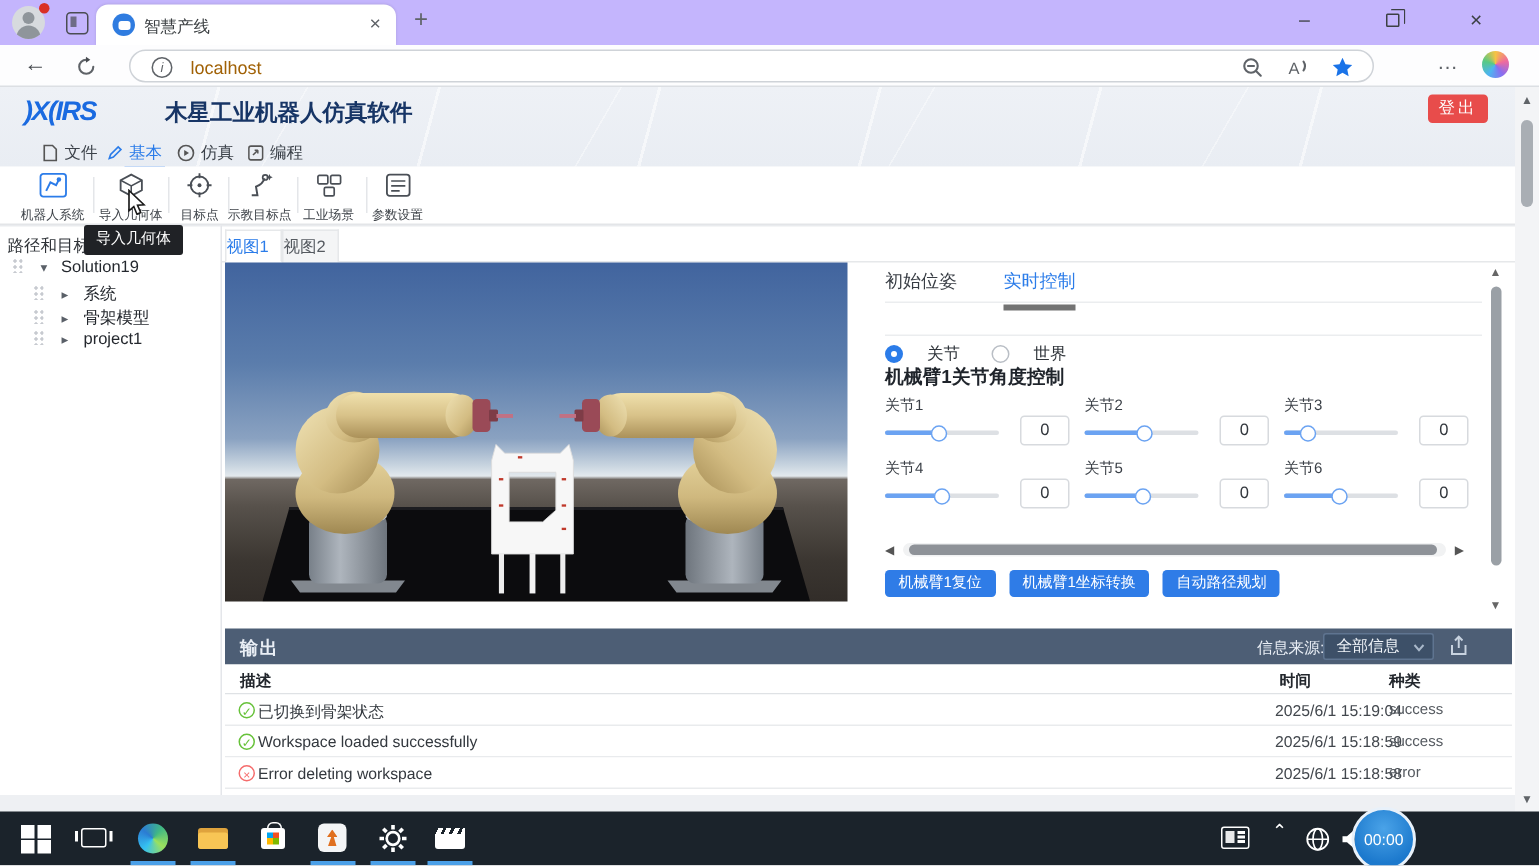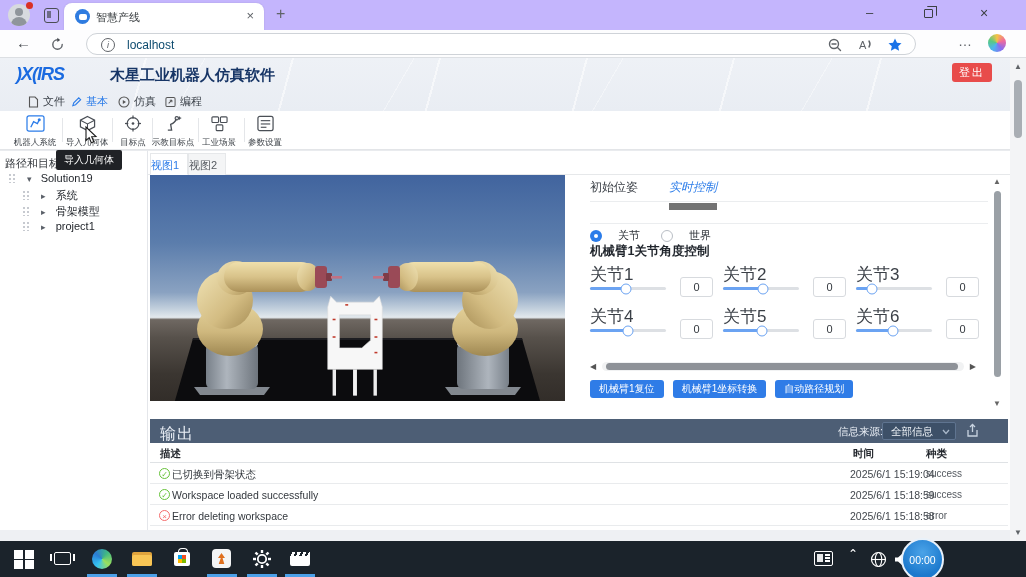--- a/index.html
+++ b/index.html
@@ -24,21 +24,21 @@
   .winctl { position:absolute; top:5px; font-size:13px; color:#3c4043; }
   .winctl.min { left:866px; }
   .winctl.close { left:980px; font-size:14px; }
   .restore { position:absolute; left:924px; top:9px; width:9px; height:9px; border:1.2px solid #3c4043; border-radius:1px; }
   .restore::after { content:""; position:absolute; left:1.5px; top:-4px; width:9px; height:9px; border:1.2px solid #3c4043; border-left:none; border-bottom:none; border-radius:1px; }
 
   .addressbar { position:absolute; left:0; top:30px; width:1026px; height:28px; background:#fdfdfe; border-bottom:1px solid #dcdfe3; }
   .nav-glyph { position:absolute; top:4px; font-size:15px; color:#474b50; }
   .addr-pill { position:absolute; left:86px; top:3px; width:830px; height:22px; background:#fff; border:1px solid #cfd3d8; border-radius:11px; }
   .addr-info { position:absolute; left:14px; top:3.5px; width:14px; height:14px; border:1.2px solid #5f6368; border-radius:50%; color:#5f6368; font-size:9px; text-align:center; line-height:13px; font-style:italic; }
-  .addr-url { position:absolute; left:40px; top:4px; font-size:12px; color:#0c4a6e; }
+  .addr-url { position:absolute; left:40px; top:4px; font-size:12px; color:#a16207; }
   .pill-ic { position:absolute; top:3px; width:16px; height:16px; }
   .star-fill { fill:#1a73e8; }
   .ic-stroke { stroke:#5f6368; fill:none; stroke-width:1.4; stroke-linecap:round; }
   .more-dots { position:absolute; left:958px; top:3px; font-size:14px; color:#5f6368; letter-spacing:1px; }
   .copilot { position:absolute; left:988px; top:4px; width:18px; height:18px; border-radius:50%; background:conic-gradient(#f6c344,#ef6a9d,#8a6cf0,#4db5f0,#58c983,#f6c344); }
 
   
   .appheader { position:absolute; left:0; top:58px; width:1010px; height:53px;
     background:linear-gradient(180deg,#eef1f6,#e9edf3);
     }
@@ -86,50 +86,50 @@
   .platform::before { content:""; position:absolute; left:0; right:0; top:0; height:2px; background:#1d1d21; }
   .robot { position:absolute; bottom:4px; width:182px; height:152px; }
   .robot.left { left:14px; }
   .robot.right { right:14px; transform:scaleX(-1); }
   .workpiece { position:absolute; left:168px; bottom:2px; width:74px; height:108px; }
 
   
   .rpanel { position:absolute; left:442px; top:24px; width:398px; height:236px; font-size:11px; }
   .rp-tabs { position:absolute; left:0; top:4px; }
   .rp-tab { display:inline-block; margin-right:28px; color:#383d44; font-size:12px; padding-bottom:7px; }
-  .rp-tab.active { color:#2b7ce9; border-bottom:7px solid #737373;font-style:italic; }
+  .rp-tab.active { color:#2b7ce9; border-bottom:4px solid #737373; }
   .hr { position:absolute; left:0; width:100%; height:1px; background:#ebedef; }
   .arm-tab { display:inline-block; margin-right:24px; color:#383d44; font-size:11.5px; }
   .arm-tab.active { color:#2b7ce9; }
   .radio { display:inline-flex; align-items:center; margin-right:18px; color:#2f343a; gap:16px; }
   .rdot { width:12px; height:12px; border-radius:50%; }
   .rdot.on { background:#2b7ce9; position:relative; }
   .rdot.on::after { content:""; position:absolute; left:4px; top:4px; width:4px; height:4px; border-radius:50%; background:#fff; }
   .rdot.off { background:#fff; border:1px solid #b9bec5; }
   .rp-heading { position:absolute; left:0; top:68px; font-size:12.5px; font-weight:bold; color:#1f242b; }
   .jcol { position:absolute; width:128px; }
-  .j-label { font-size:17px; color:#3a3f46; }
+  .j-label { font-size:10px; color:#3a3f46; }
   .track { position:absolute; left:0; top:24px; width:76px; height:3px; border-radius:2px; background:#dde0e4; }
   .track .fill { position:absolute; left:0; top:0; height:3px; width:var(--p,50%); background:#6ba3f2; border-radius:2px; }
   .track .thumb { position:absolute; left:var(--p,50%); top:50%; width:11px; height:11px; background:#fff; border:1.6px solid #6ba3f2; border-radius:50%; transform:translate(-50%,-50%); }
   .j-input { position:absolute; left:90px; top:14px; width:33px; height:20px; border:1px solid #d7dade; border-radius:3px; font-size:11px; text-align:center; color:#33383e; font-family:inherit; }
   .rp-btns { position:absolute; left:0; top:164px; }
   .blue-btn { display:inline-block; height:18px; line-height:18px; padding:0 9px; margin-right:6px; background:#2f7ce7; color:#fff; font-size:10px; border-radius:3px;margin-top:41px; }
   .hscroll { position:absolute; left:0; top:186px; width:386px; height:12px; }
   .hscroll .tri { position:absolute; top:1px; font-size:8px; color:#555; }
   .hscroll .htrack { position:absolute; left:12px; right:12px; top:1px; height:9px; background:#f1f2f3; border-radius:5px; }
   .hscroll .hthumb { position:absolute; left:4px; right:6px; top:1px; height:7px; background:#8e9298; border-radius:4px; }
   .vscroll { position:absolute; left:844px; top:26px; width:12px; height:232px; }
   .vscroll .tri { position:absolute; left:1px; font-size:8px; color:#666; }
   .vscroll .vthumb { position:absolute; left:2px; top:14px; width:7px; height:186px; background:#9aa0a6; border-radius:4px; }
 
   
   .output { position:absolute; left:150px; top:419px; width:858px; height:109px; background:#fff; }
   .out-header { position:absolute; left:0; top:0; width:100%; height:24px; background:#4d5e75; color:#e9eef5; }
-  .out-title { position:absolute; left:10px; top:5px; font-size:16px; font-weight:normal; letter-spacing:1px; }
+  .out-title { position:absolute; left:10px; top:5px; font-size:12px; font-weight:bold; letter-spacing:1px; }
   .out-src-label { position:absolute; left:688px; top:6px; font-size:10.5px; }
   .out-dd { position:absolute; left:732px; top:3px; width:74px; height:18px; background:#3d5068; border:1px solid #5f7democ; border:1px solid #5f7490; border-radius:2px; color:#f0f4f9; font-size:10.5px; line-height:16px; padding-left:8px; }
   .out-dd svg { position:absolute; right:5px; top:6px; }
   .out-export { position:absolute; left:816px; top:4px; }
   .out-cols { position:absolute; left:0; top:24px; width:100%; height:20px; background:#fff; border-bottom:1px solid #dfe2e5; font-weight:bold; font-size:10.5px; color:#23272d; }
   .col-desc { position:absolute; left:10px; top:4px; }
   .col-time { position:absolute; left:703px; top:4px; }
   .col-type { position:absolute; left:776px; top:4px; }
   .out-row { position:absolute; left:0; width:100%; height:21px; border-bottom:1px solid #e9ebed; font-size:10.5px; color:#33383e; background:#fff; }
   .st-ic { position:absolute; left:9px; top:4.5px; width:11px; height:11px; border-radius:50%; font-size:8px; line-height:11px; text-align:center; }

